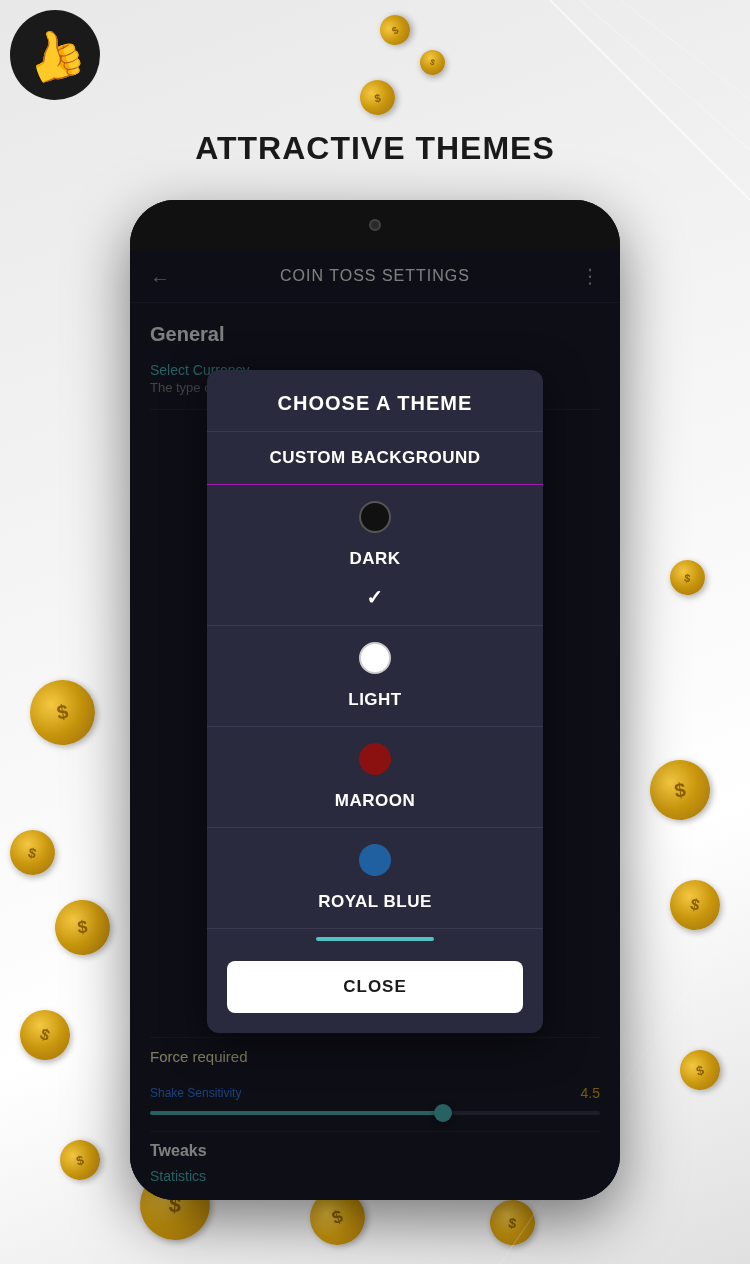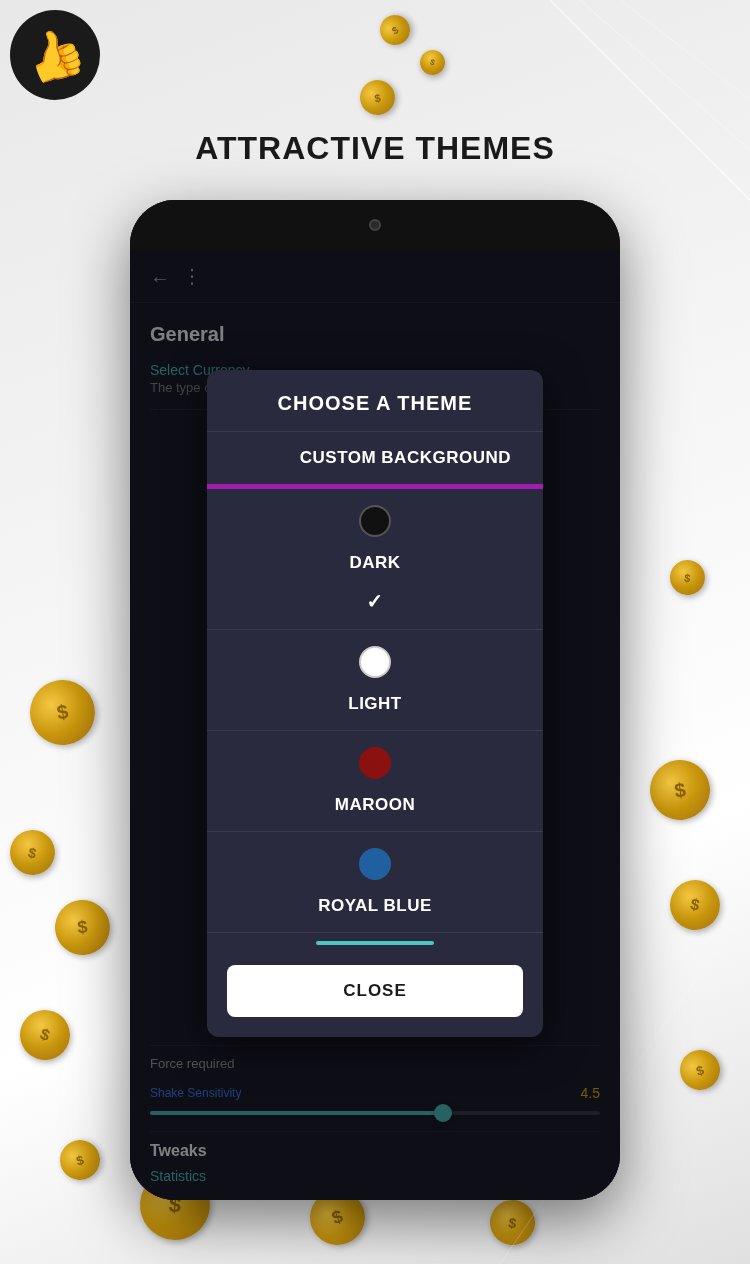--- a/index.html
+++ b/index.html
@@ -227,22 +227,22 @@
     .dialog-option-text {
       color: #ffffff;
       font-size: 17px;
       font-weight: 600;
       letter-spacing: 0.5px;
       flex: 1;
     }
 
     .custom-bg-row {
       padding: 16px 32px;
-      border-bottom: 5px solid #a21caf;
-      text-align: right;
+      border-bottom: 1px solid #a21caf;
+      text-align: center;
     }
 
     .custom-bg-text {
       color: #ffffff;
       font-size: 17px;
       font-weight: 600;
       letter-spacing: 0.5px;
     }
 
     
@@ -430,20 +430,21 @@
 <div class="phone-frame">
 
   <div class="phone-notch">
     <div class="phone-camera"></div>
   </div>
 
   <div class="phone-screen">
 
     <div class="settings-header">
       <span class="back-arrow">←</span>
+      <span class="settings-title">COIN TOSS SETTINGS</span>
       <span class="more-icon">⋮</span>
     </div>
 
     <div class="settings-content">
       <div class="section-heading">General</div>
       <div class="setting-item">
         <div class="setting-label">Select Currency</div>
         <div class="setting-desc">The type of coin to be displayed</div>
       </div>
       <div class="divider"></div>
@@ -484,21 +485,21 @@
           <div class="scroll-indicator"></div>
         </div>
 
         <div class="dialog-close-btn">CLOSE</div>
 
       </div>
     </div>
 
     <div class="bottom-settings">
       <div class="divider"></div>
-      <div style="color:#a3a3a3;font-size:13px;margin-bottom:14px;">Force required</div>
+      <div style="color:#fef9c3;font-size:15px;margin-bottom:20px;">Force required</div>
       <div class="shake-row">
         <span class="shake-label">Shake Sensitivity</span>
         <span class="shake-value">4.5</span>
       </div>
       <div class="slider-track">
         <div class="slider-fill"></div>
         <div class="slider-thumb"></div>
       </div>
       <div class="divider"></div>
       <div class="tweaks-heading">Tweaks</div>

